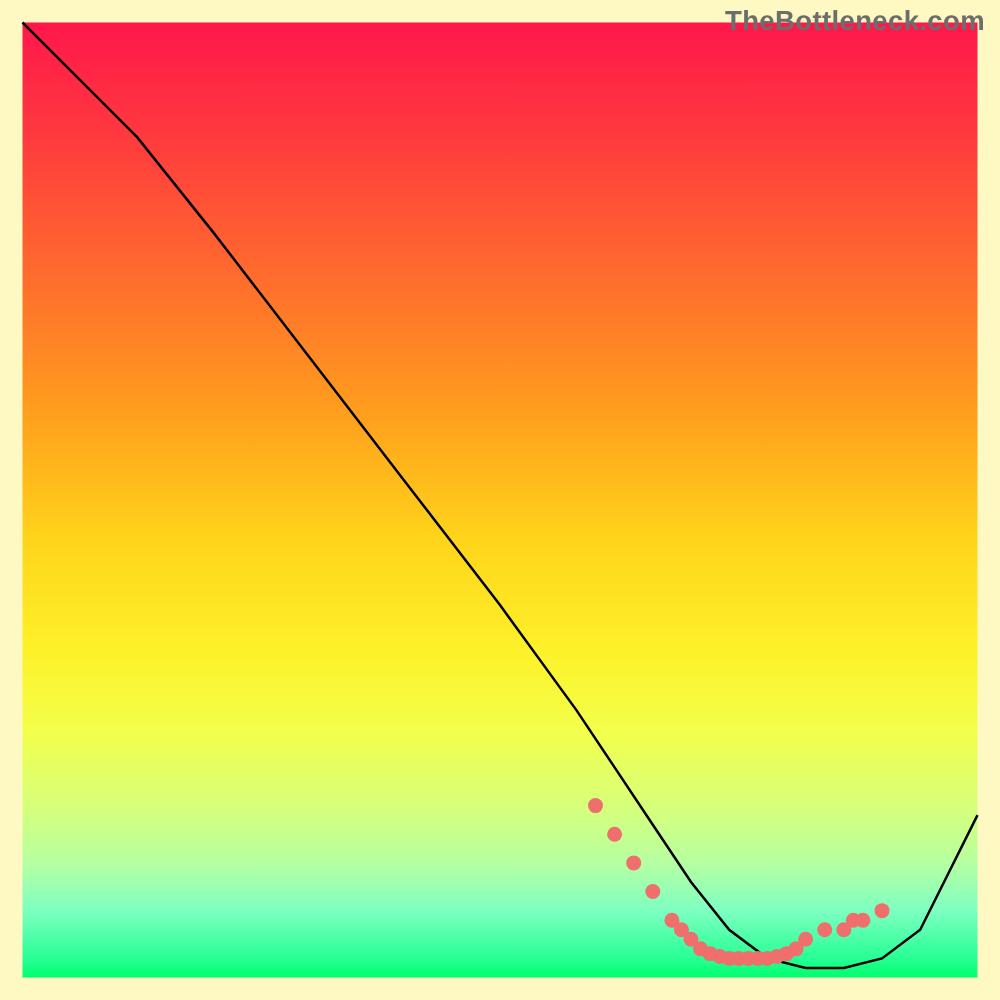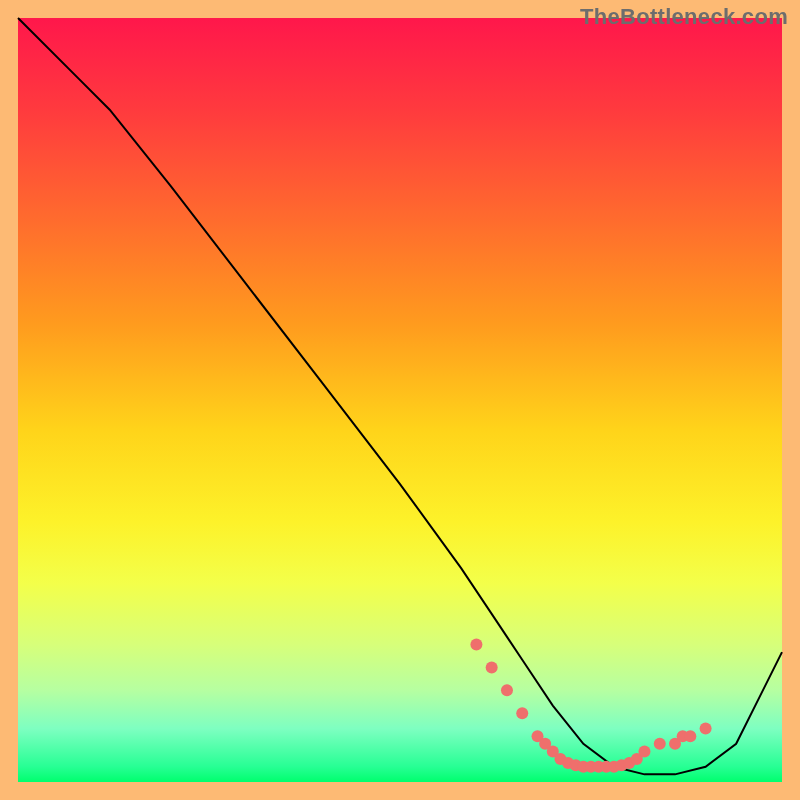--- a/index.html
+++ b/index.html
@@ -8,21 +8,21 @@
     width: 800px;
     height: 800px;
     background: #000;
     font-family: Arial, Helvetica, sans-serif;
     overflow: hidden;
   }
   .frame {
     position: relative;
     width: 800px;
     height: 800px;
-    background: #fdba74;
+    background: #fef9c3;
   }
   .watermark {
     position: absolute;
     top: 4px;
     right: 12px;
     color: #6d6d6d;
     font-size: 22px;
     font-weight: 600;
     letter-spacing: 0.3px;
     z-index: 20;

